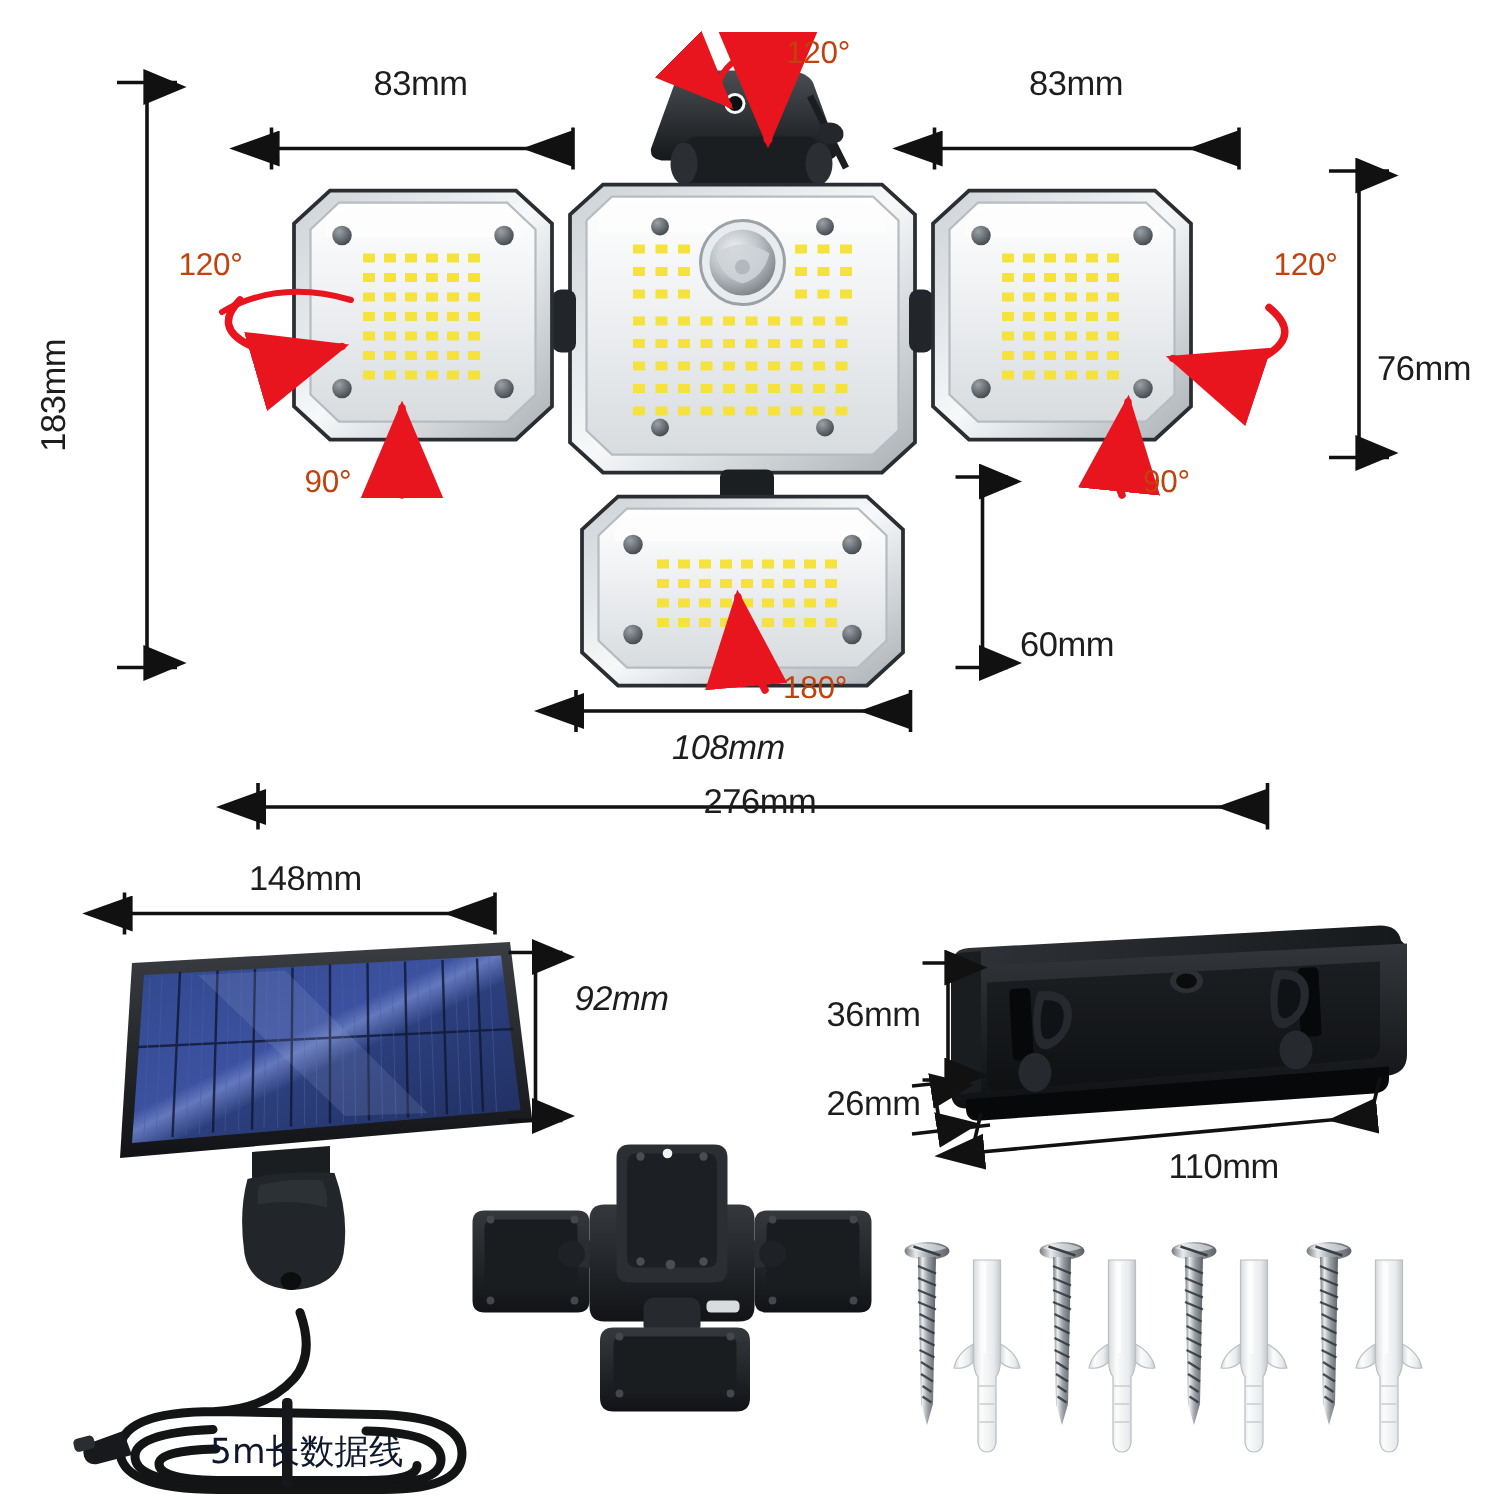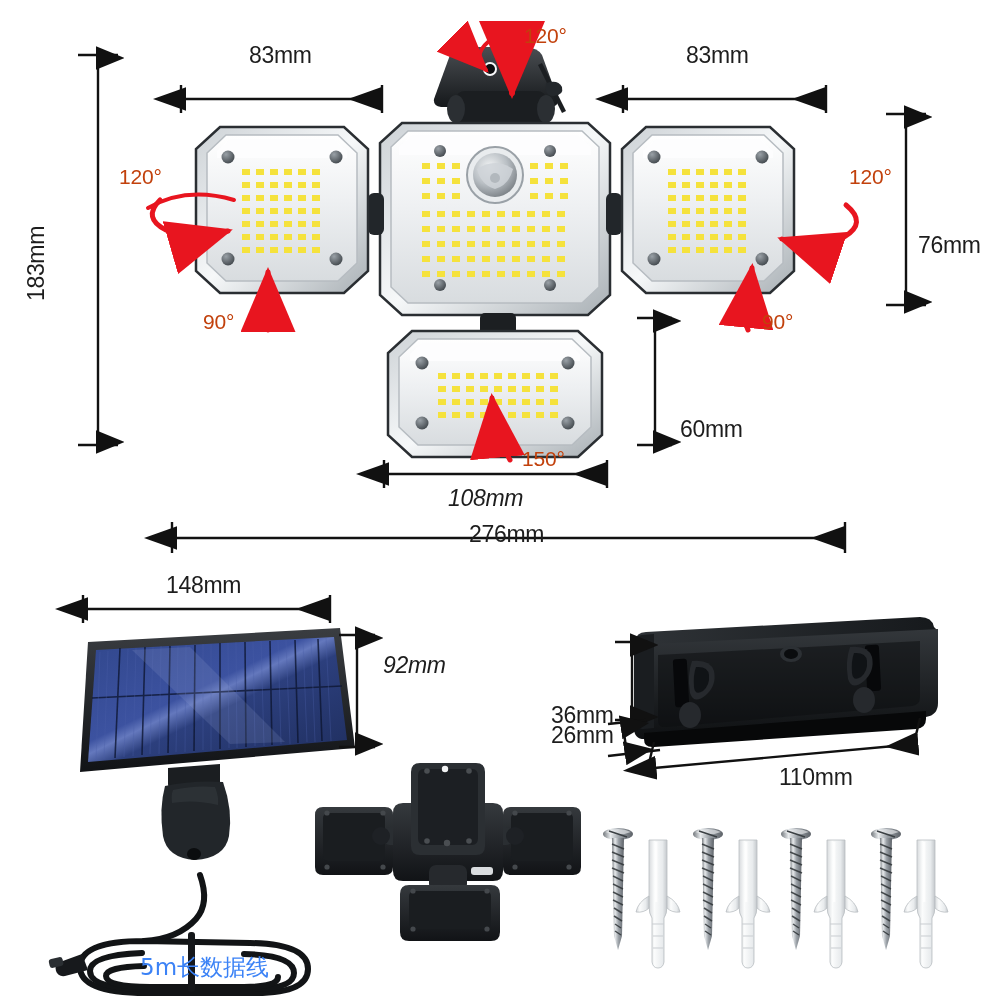--- a/index.html
+++ b/index.html
@@ -4,21 +4,21 @@
 <style>
   html,body{margin:0;padding:0;background:#fff;}
   body{width:1000px;height:1000px;position:relative;overflow:hidden;
        font-family:"Liberation Sans","DejaVu Sans",sans-serif;color:#1a1a1a;}
   #stage{position:absolute;left:0;top:0;width:1000px;height:1000px;}
   .abs{position:absolute;}
   .dim-label{position:absolute;font-size:23px;font-weight:400;color:#1d1d1d;
              white-space:nowrap;letter-spacing:-0.3px;}
   .ang{position:absolute;font-size:21px;font-weight:normal;color:#c2410c;
        white-space:nowrap;letter-spacing:-0.2px;}
-  .cn-label{position:absolute;font-size:23px;color:#3b82f6;white-space:nowrap;
+  .cn-label{position:absolute;font-size:23px;color:#0f172a;white-space:nowrap;
             font-family:"DejaVu Sans","Liberation Sans",sans-serif;}
   svg{display:block;overflow:visible;}
   .lamp{position:absolute;}
 </style>
 </head>
 <body>
 
 <div id="stage">
 
   <svg class="lamp" style="left:150px;top:45px;" width="700" height="430" viewBox="0 0 700 430">
@@ -409,21 +409,21 @@
   <div class="ang" style="left:524px;top:24px;">120°</div>
 
   <div class="ang" style="left:119px;top:165px;">120°</div>
 
   <div class="ang" style="left:203px;top:310px;">90°</div>
 
   <div class="ang" style="left:849px;top:165px;">120°</div>
 
   <div class="ang" style="left:762px;top:310px;">90°</div>
 
-  <div class="ang" style="left:522px;top:447px;">150°</div>
+  <div class="ang" style="left:522px;top:447px;">180°</div>
 
   <svg class="abs" style="left:40px;top:610px;" width="380" height="360" viewBox="0 0 380 360">
     <defs>
       <linearGradient id="gSolar" x1="0" y1="0" x2="1" y2="1">
         <stop offset="0" stop-color="#31478c"></stop>
         <stop offset="0.42" stop-color="#3c52a0"></stop>
         <stop offset="0.47" stop-color="#6478bd"></stop>
         <stop offset="0.55" stop-color="#2c3f7d"></stop>
         <stop offset="1" stop-color="#1f2e5e"></stop>
       </linearGradient>
@@ -595,21 +595,21 @@
       <line x1="88" y1="124" x2="126" y2="120"></line>
       <line x1="88" y1="156" x2="140" y2="150"></line>
       <line x1="103" y1="127" x2="107" y2="153" marker-start="url(#bArU)" marker-end="url(#bArD)"></line>
 
       <line x1="134" y1="142" x2="126" y2="176"></line>
       <line x1="400" y1="118" x2="392" y2="152"></line>
       <line x1="134" y1="168" x2="396" y2="144" marker-start="url(#bArL)" marker-end="url(#bArR)"></line>
     </g>
   </svg>
 
-  <div class="dim-label" style="left:551px;top:702px;text-align:center;">36mm</div>
+  <div class="dim-label" style="left:551px;top:663px;text-align:center;">36mm</div>
 
   <div class="dim-label" style="left:551px;top:722px;text-align:center;">26mm</div>
 
   <div class="dim-label" style="left:779px;top:764px;">110mm</div>
 
   <svg class="abs" style="left:305px;top:755px;" width="290" height="190" viewBox="0 0 290 190">
     <defs>
       <linearGradient id="gBody" x1="0" y1="0" x2="0" y2="1">
         <stop offset="0" stop-color="#35393d"></stop>
         <stop offset="1" stop-color="#111316"></stop>

